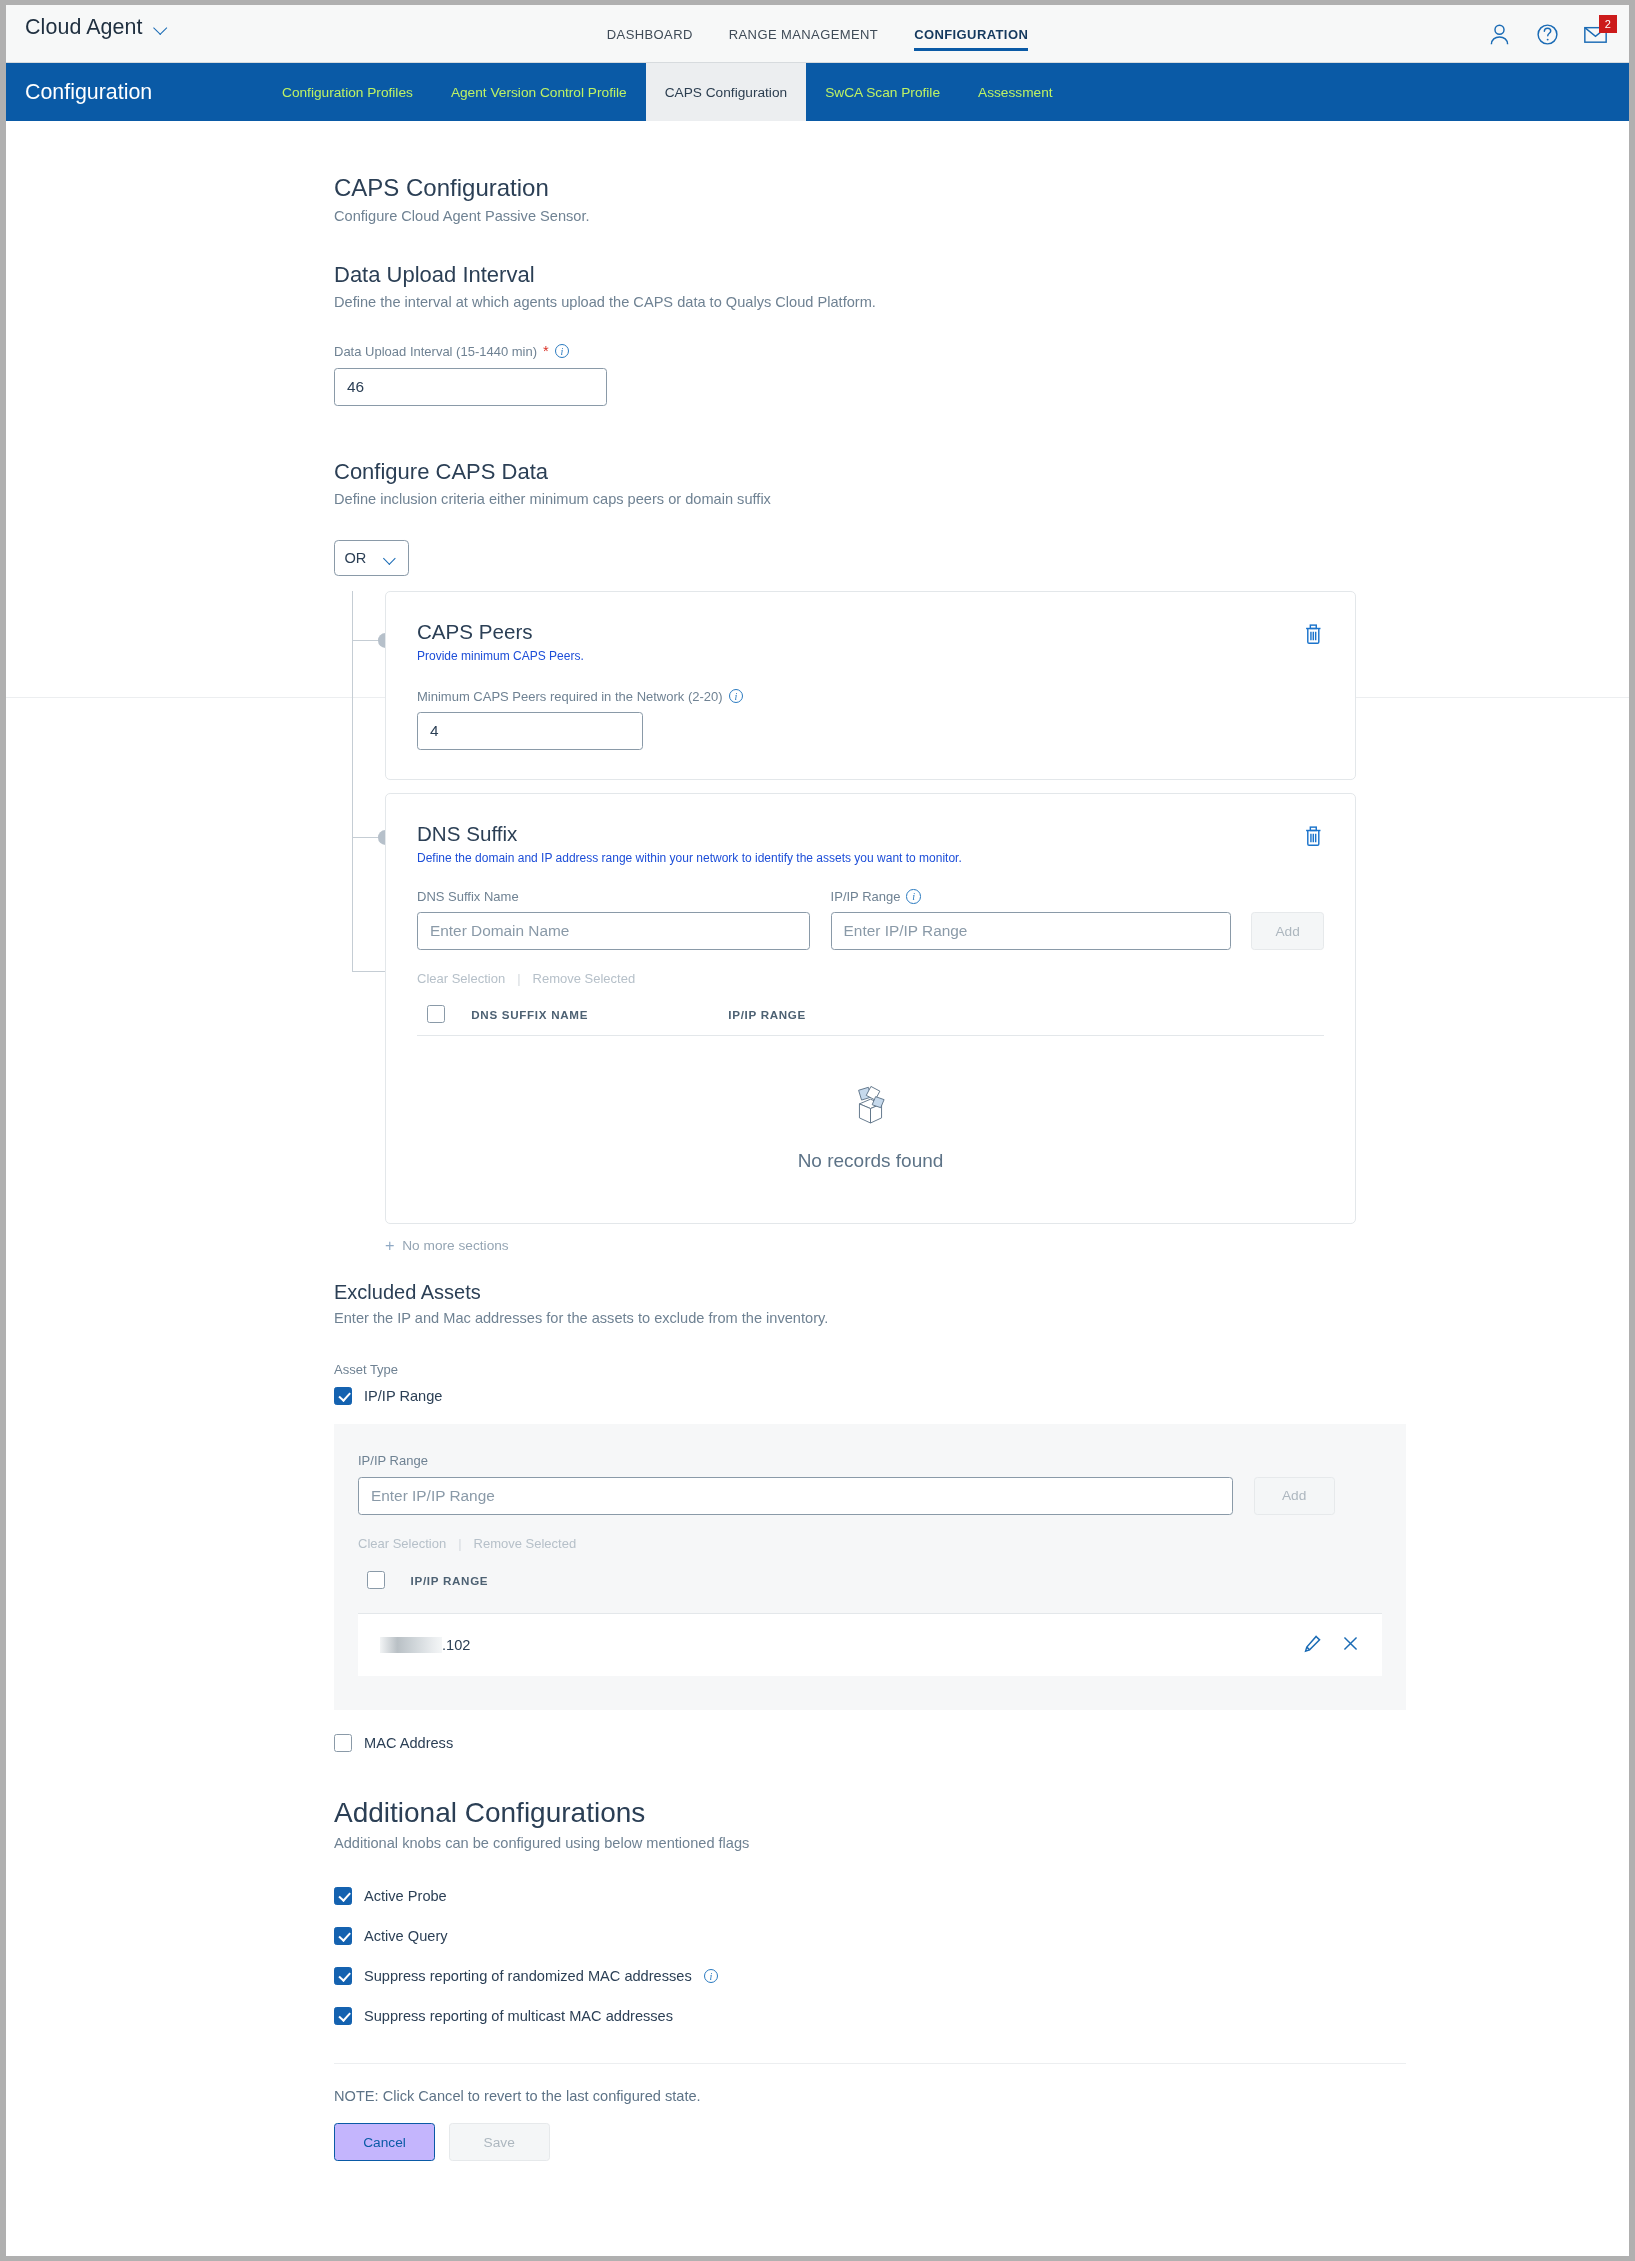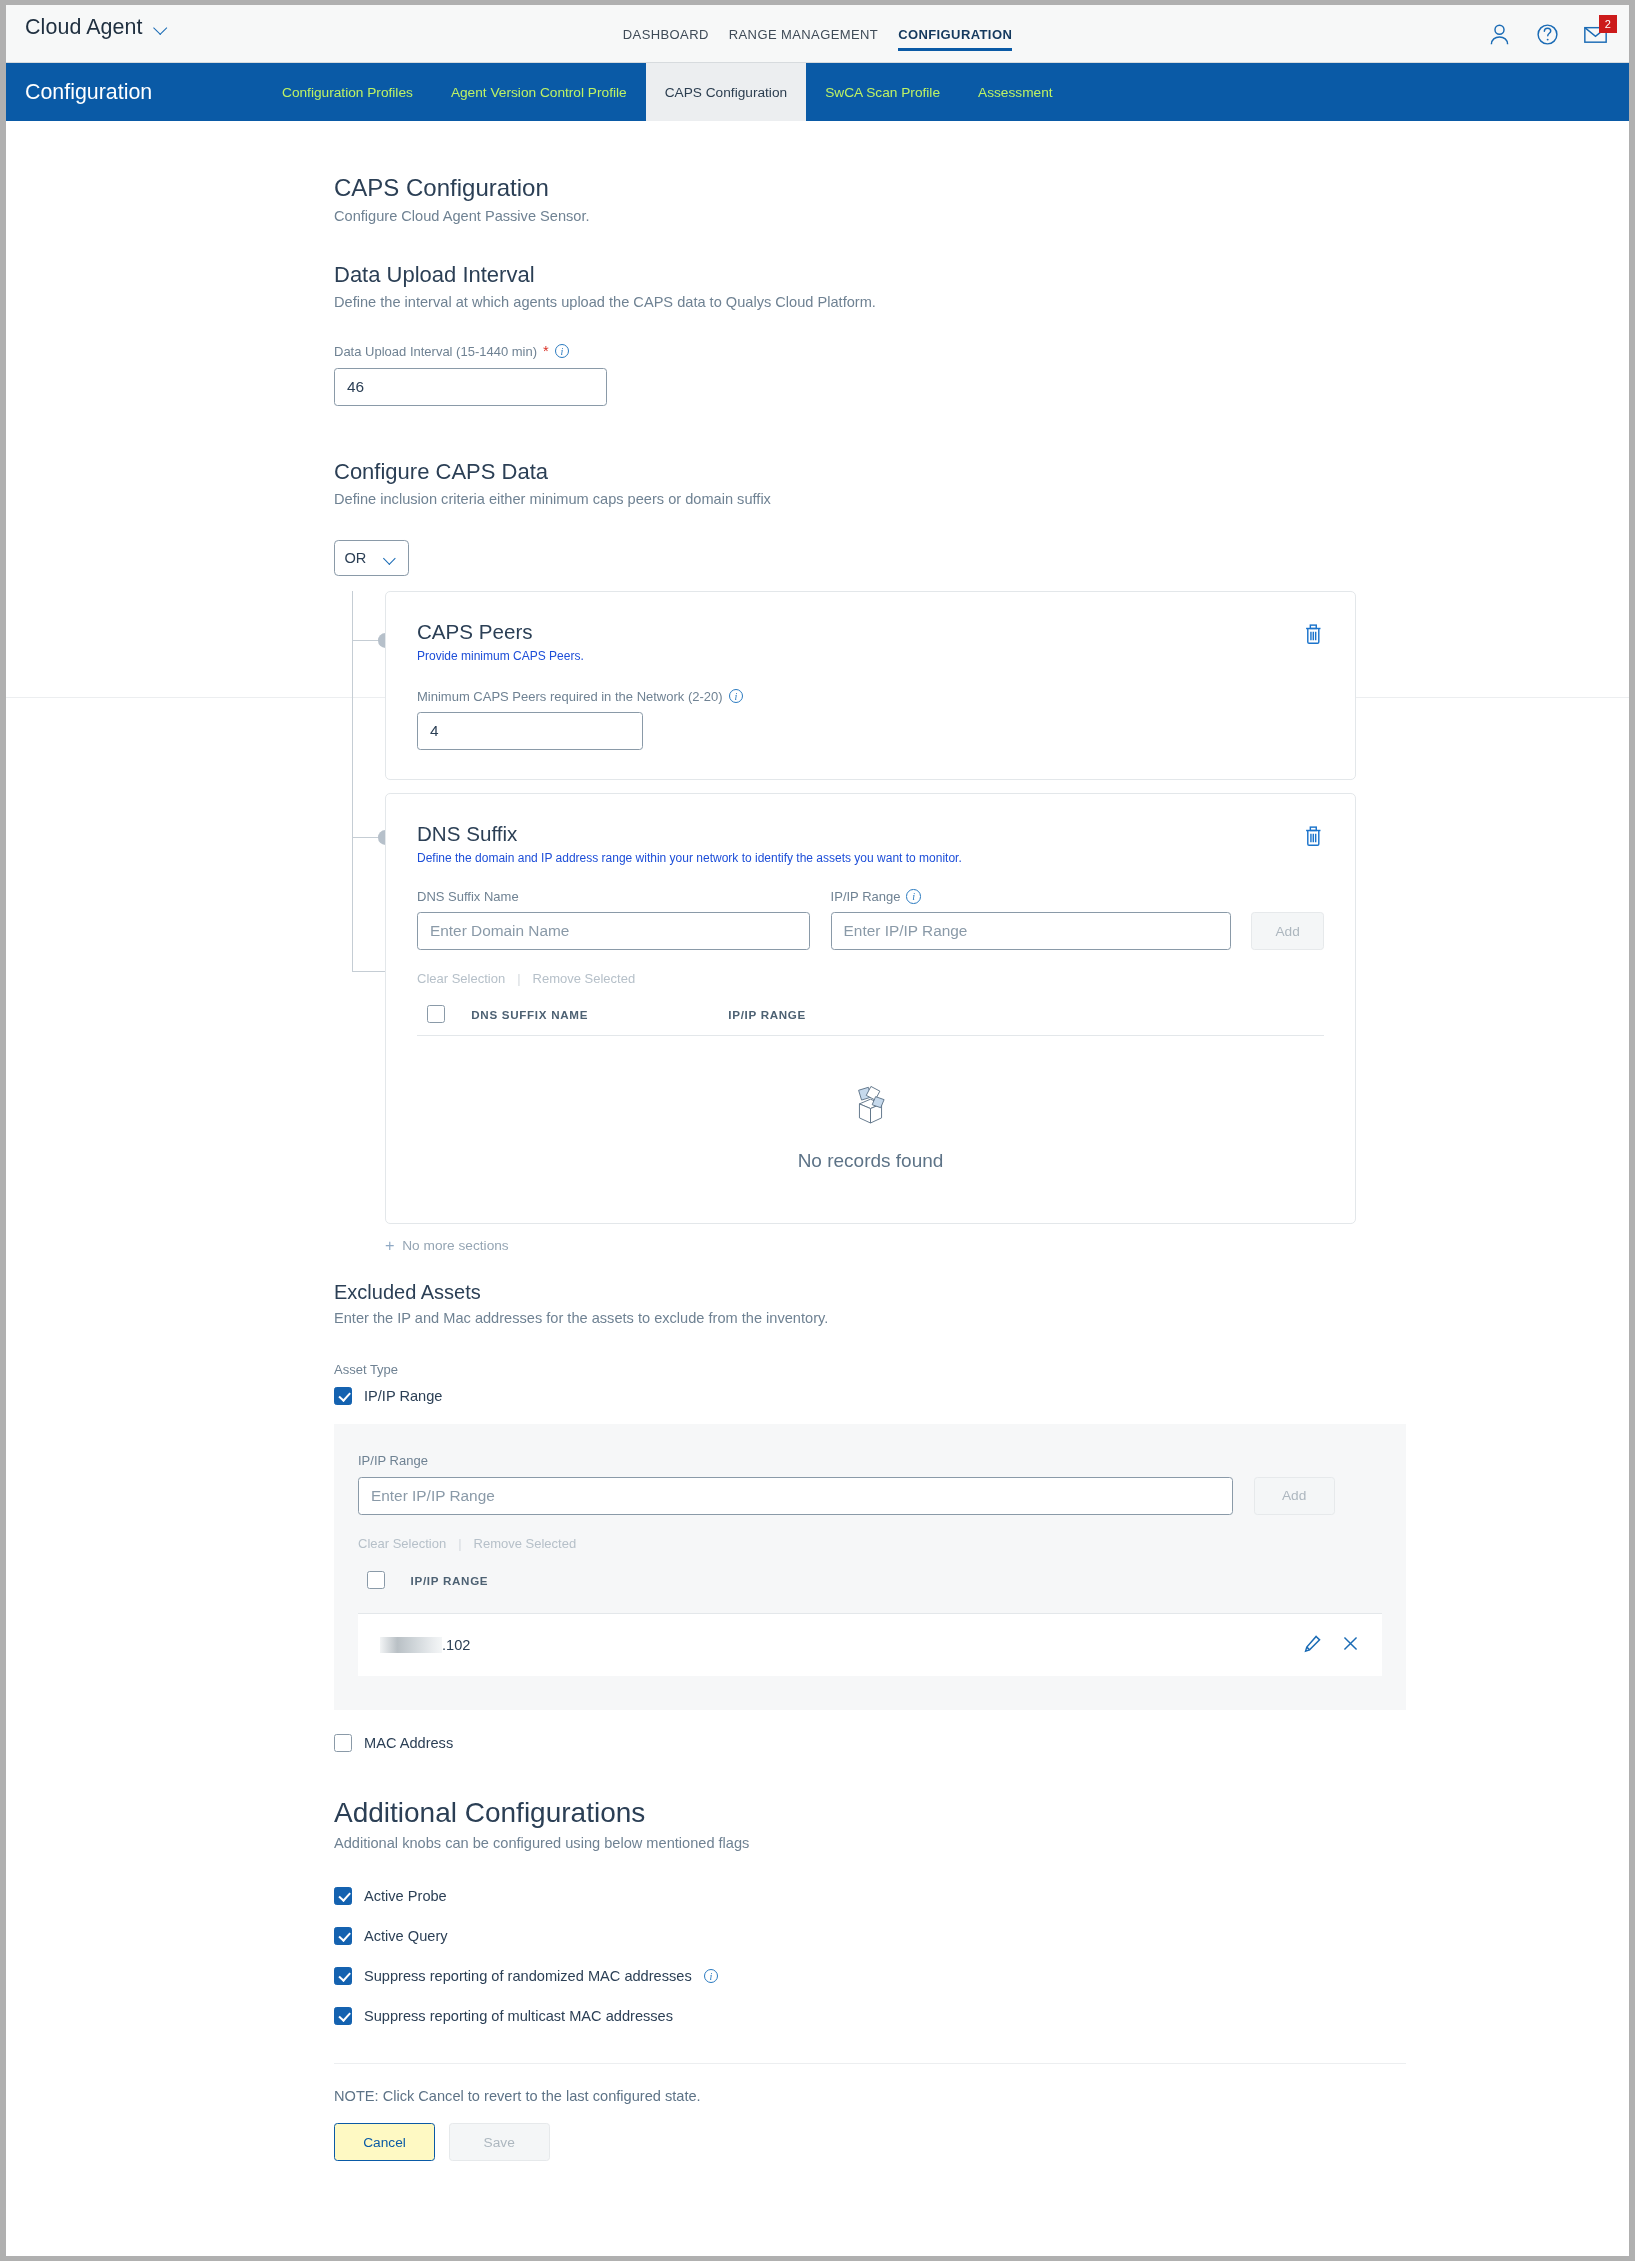--- a/index.html
+++ b/index.html
@@ -37,21 +37,21 @@
     position: relative;
   }
   .caret::before {
     content: ""; position: absolute; left: 0; top: 0;
     width: 9.4px; height: 9.4px;
     border-right: 1.9px solid #1a6bb5; border-bottom: 1.9px solid #1a6bb5;
     transform: rotate(45deg);
   }
   .mainnav {
     position: absolute; left: 0; right: 0; top: 0; height: 58px;
-    display: flex; align-items: center; justify-content: center; gap: 20px;
+    display: flex; align-items: center; justify-content: center; gap: 36px;
   }
   .mainnav-item {
     font-size: 13px; color: #3f4b57; letter-spacing: 0.4px;
     position: relative; height: 58px; display: flex; align-items: center;
     cursor: pointer;
   }
   .mainnav-item.active { color: #14395e; font-weight: bold; }
   .mainnav-item.active::after {
     content: ""; position: absolute; left: 0; right: 0; bottom: 12px;
     height: 3.4px; background: #0a5aa6;
@@ -143,21 +143,21 @@
     letter-spacing: 0.7px; font-weight: bold; border-bottom: 0.9px solid #e3e7ea;
     padding-bottom: 12px;
   }
   .empty-text { font-size: 19px; color: #5d7387; text-align: center; }
 
   .btn {
     height: 38px; min-width: 101px; border-radius: 3.4px; font-size: 13.7px;
     display: inline-flex; align-items: center; justify-content: center; cursor: pointer;
     font-family: "Liberation Sans", sans-serif;
   }
-  .btn-cancel { border: 1.4px solid #0a5aa6; color: #0a5aa6; background: #fef9c3; }
+  .btn-cancel { border: 1.4px solid #0a5aa6; color: #0a5aa6; background: #c4b5fd; }
   .btn-save { border: 0.9px solid #e6e9eb; color: #adb7bf; background: #f4f6f7; }
   .btn-add {
     width: 81px; height: 38px; border: 0.9px solid #e6e9eb; background: #f4f6f7;
     color: #adb7bf; font-size: 13.7px; border-radius: 3.4px;
     display: flex; align-items: center; justify-content: center; cursor: pointer;
   }
 
   .greypanel { background: #f6f7f8; }
   .tree-v { position: absolute; background: #c5cdd4; width: 0.9px; }
   .tree-h { position: absolute; background: #c5cdd4; height: 0.9px; }

